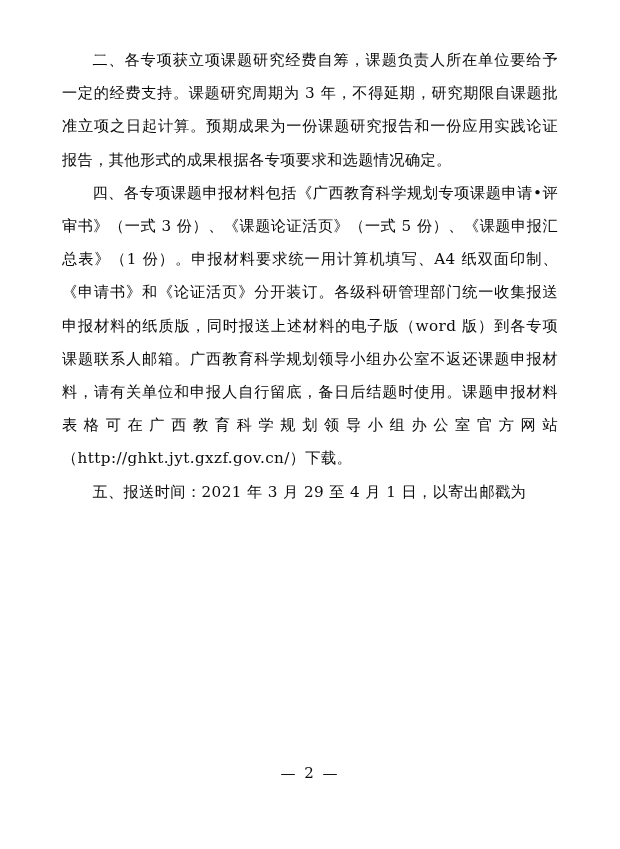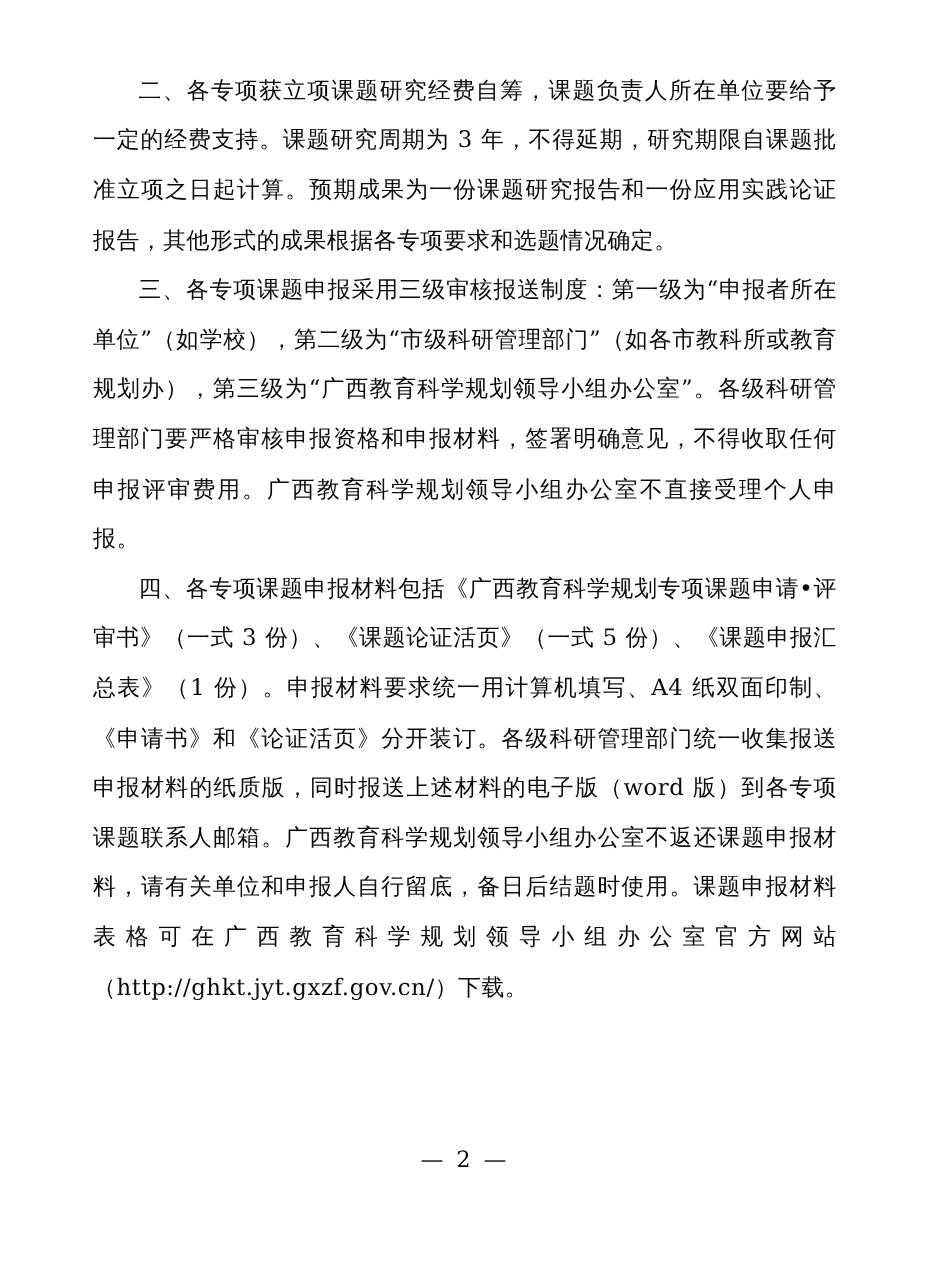--- a/index.html
+++ b/index.html
@@ -53,22 +53,22 @@
     font-family: "DejaVu Serif", "Liberation Serif", serif;
   }
 </style>
 </head>
 <body>
 
 <div class="page">
 
   <div class="body-text">
     <p class="para">二、各专项获立项课题研究经费自筹，课题负责人所在单位要给予一定的经费支持。课题研究周期为 3 年，不得延期，研究期限自课题批准立项之日起计算。预期成果为一份课题研究报告和一份应用实践论证报告，其他形式的成果根据各专项要求和选题情况确定。</p>
-    <p class="para">三、各专项课题申报采用三级审核报送制度：第一级为“申报者所在单位”（如学校），第二级为“市级科研管理部门”（如各市教科所或教育规划办），第三级为“广西教育科学规划领导小组办公室”。各级科研管理部门要严格审核申报资格和申报材料，签署明确意见，不得收取任何申报评审费用。广西教育科学规划领导小组办公室不直接受理个人申报。</p>
     <p class="para">四、各专项课题申报材料包括《广西教育科学规划专项课题申请•评审书》（一式 3 份）、《课题论证活页》（一式 5 份）、《课题申报汇总表》（1 份）。申报材料要求统一用计算机填写、A4 纸双面印制、《申请书》和《论证活页》分开装订。各级科研管理部门统一收集报送申报材料的纸质版，同时报送上述材料的电子版（word 版）到各专项课题联系人邮箱。广西教育科学规划领导小组办公室不返还课题申报材料，请有关单位和申报人自行留底，备日后结题时使用。课题申报材料表格可在广西教育科学规划领导小组办公室官方网站（http://ghkt.jyt.gxzf.gov.cn/）下载。</p>
+    <p class="para">五、报送时间：2021 年 3 月 29 至 4 月 1 日，以寄出邮戳为</p>
   </div>
 
   <div class="footer">
     <span>—</span>
     <span class="pagenum">2</span>
     <span>—</span>
   </div>
 
 </div>
 

